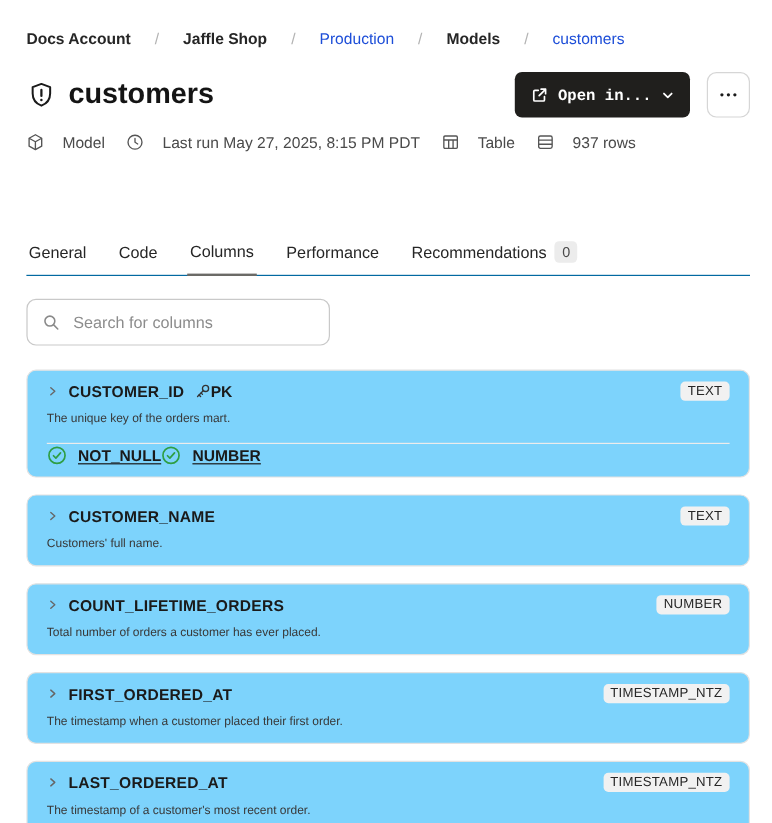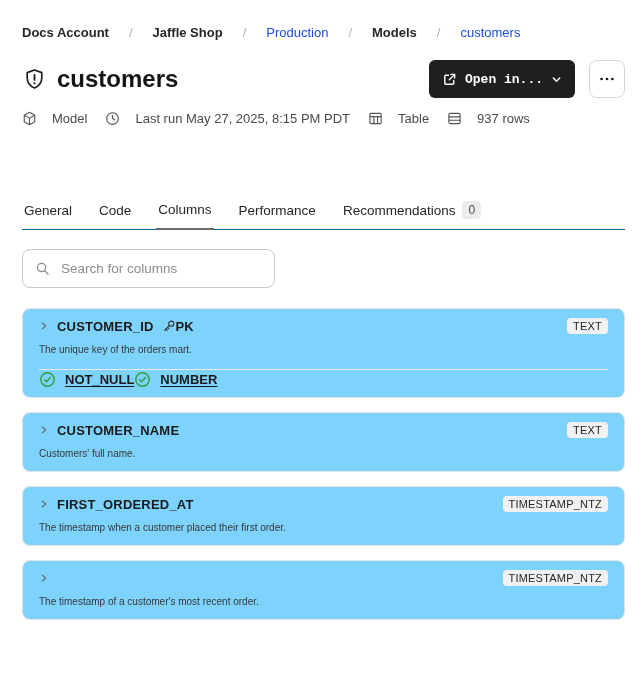--- a/index.html
+++ b/index.html
@@ -251,20 +251,34 @@
         </svg>
       </span>
       <span class="col-name">CUSTOMER_NAME</span>
 
       <span class="type-badge">TEXT</span>
     </div>
     <div class="col-desc">Customers' full name.</div>
 
   </div>
 
+  <div class="card">
+    <div class="card-head">
+      <span class="chev">
+        <svg viewBox="0 0 12 12" width="10" height="10" fill="none" stroke="#666" stroke-width="1.4" stroke-linecap="round" stroke-linejoin="round">
+          <path d="M4 2.5L8 6l-4 3.5"></path>
+        </svg>
+      </span>
+      <span class="col-name">COUNT_LIFETIME_ORDERS</span>
+
+      <span class="type-badge">NUMBER</span>
+    </div>
+    <div class="col-desc">Total number of orders a customer has ever placed.</div>
+
+  </div>
 
   <div class="card">
     <div class="card-head">
       <span class="chev">
         <svg viewBox="0 0 12 12" width="10" height="10" fill="none" stroke="#666" stroke-width="1.4" stroke-linecap="round" stroke-linejoin="round">
           <path d="M4 2.5L8 6l-4 3.5"></path>
         </svg>
       </span>
       <span class="col-name">FIRST_ORDERED_AT</span>
 
@@ -274,20 +288,21 @@
 
   </div>
 
   <div class="card">
     <div class="card-head">
       <span class="chev">
         <svg viewBox="0 0 12 12" width="10" height="10" fill="none" stroke="#666" stroke-width="1.4" stroke-linecap="round" stroke-linejoin="round">
           <path d="M4 2.5L8 6l-4 3.5"></path>
         </svg>
       </span>
+      <span class="col-name">LAST_ORDERED_AT</span>
 
       <span class="type-badge">TIMESTAMP_NTZ</span>
     </div>
     <div class="col-desc">The timestamp of a customer's most recent order.</div>
 
   </div>
 </div>
 </div>
 
 </body></html>

